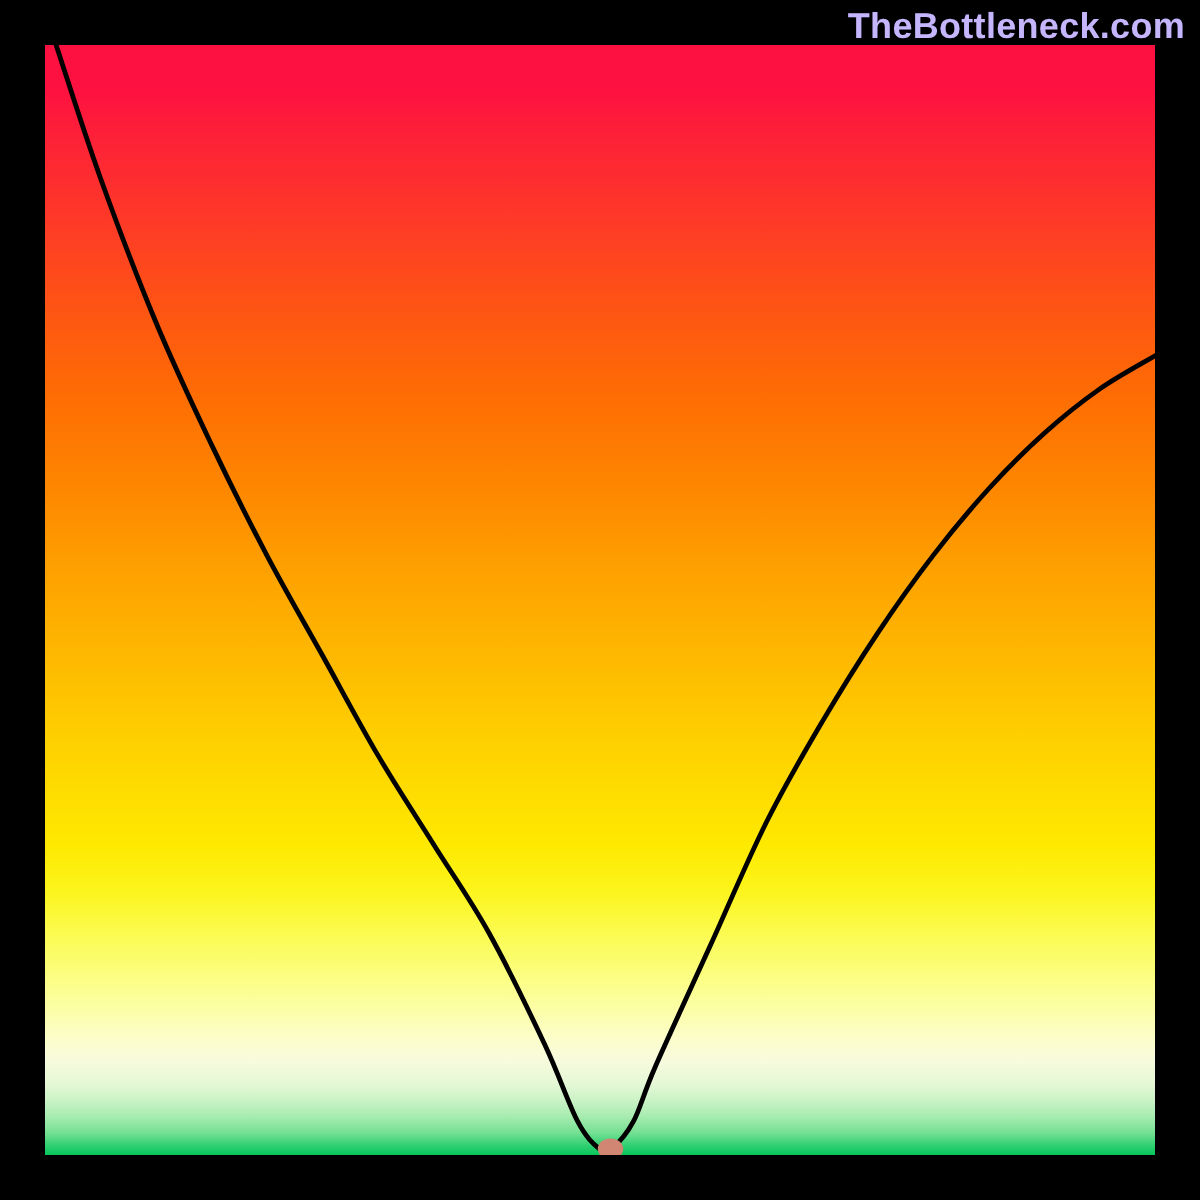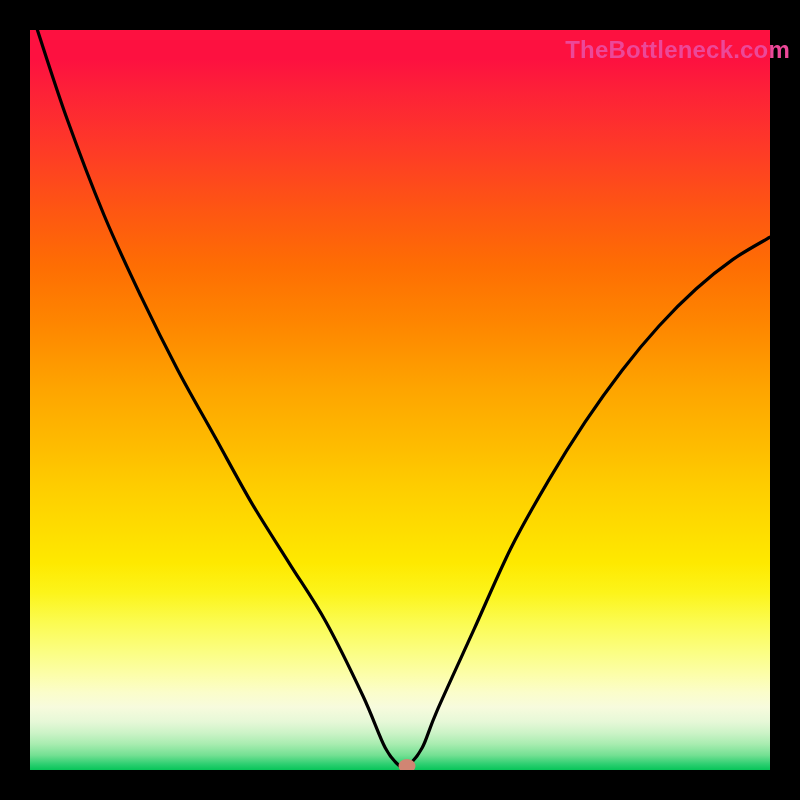--- a/index.html
+++ b/index.html
@@ -14,26 +14,25 @@
   .frame {
     position: relative;
     width: 800px;
     height: 800px;
     background: #000;
   }
   .watermark {
     position: absolute;
     top: 4px;
     right: 10px;
-    color: #ec4899;
+    color: #c4b5fd;
     font-size: 24px;
     font-weight: 600;
     letter-spacing: 0.2px;
     z-index: 3;
-    margin-top: 32px;
   }
   .plot-area {
     position: absolute;
     left: 30px;
     top: 30px;
     width: 740px;
     height: 740px;
     overflow: hidden;
   }
   .gradient {

